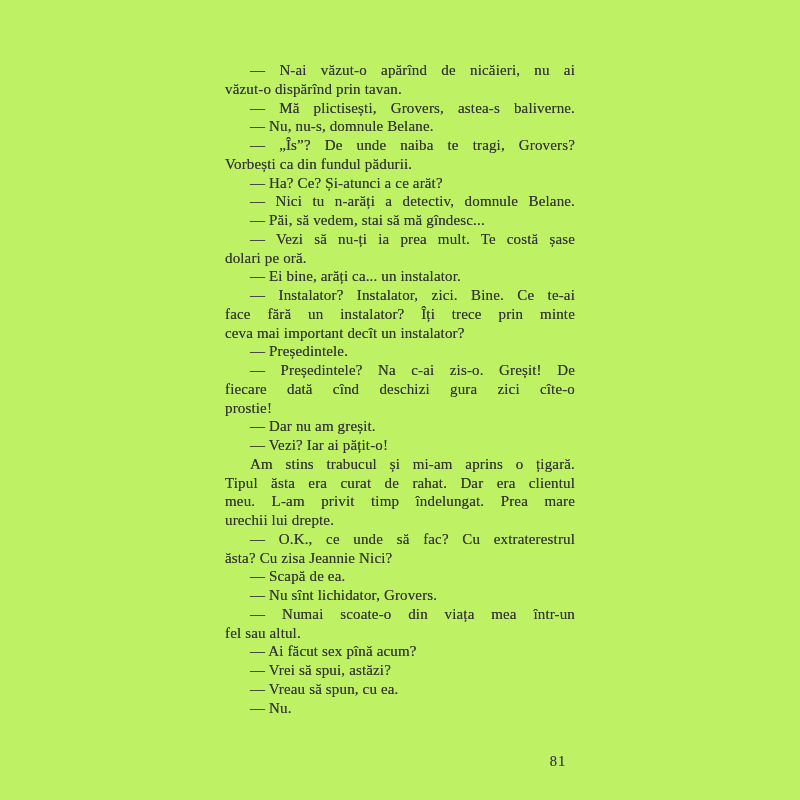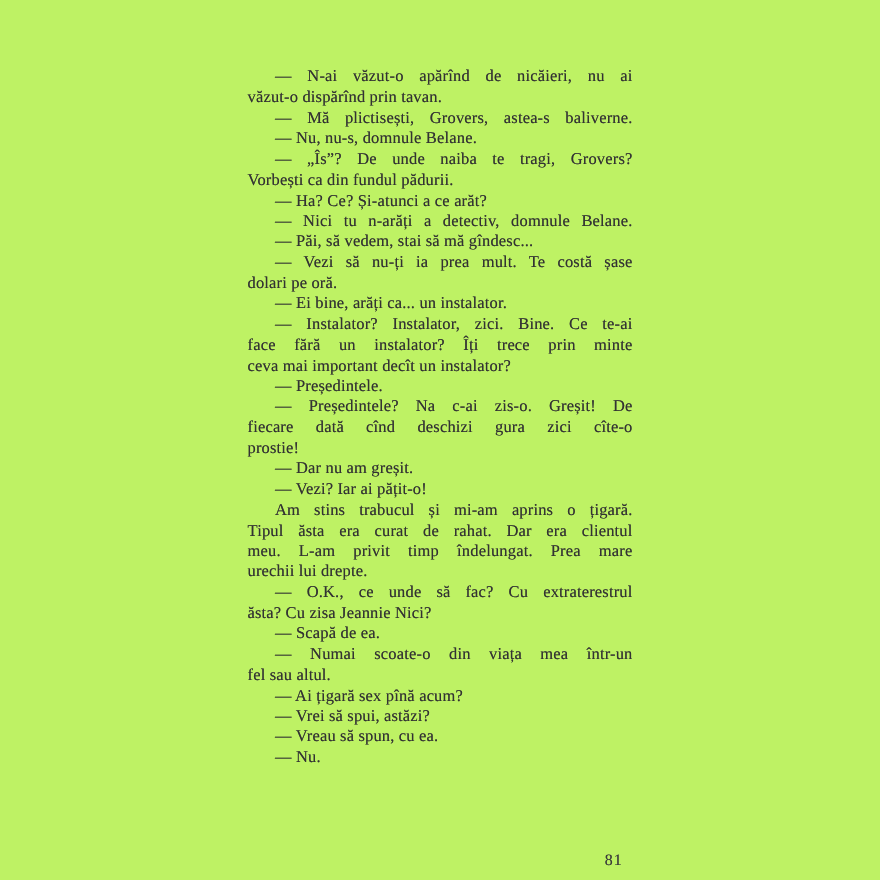--- a/index.html
+++ b/index.html
@@ -35,21 +35,21 @@
     white-space: normal;
     text-align: justify;
     text-align-last: justify;
   }
   .line.indent {
     padding-left: 25px;
   }
   .folio {
     position: absolute;
     left: 541px;
-    top: 773px;
+    top: 752px;
     width: 34px;
     text-align: center;
     font-size: 14.5px;
     line-height: 19px;
     color: #3a3a3a;
     letter-spacing: 1px;
     text-shadow: 0 0 0.5px rgba(58,58,58,0.6);
   }
 </style>
 </head>
@@ -78,21 +78,22 @@
       <div class="line">prostie!</div>
       <div class="line indent">— Dar nu am greșit.</div>
       <div class="line indent">— Vezi? Iar ai pățit-o!</div>
       <div class="line indent just">Am stins trabucul și mi-am aprins o țigară.</div>
       <div class="line just">Tipul ăsta era curat de rahat. Dar era clientul</div>
       <div class="line just">meu. L-am privit timp îndelungat. Prea mare</div>
       <div class="line">urechii lui drepte.</div>
       <div class="line indent just">— O.K., ce unde să fac? Cu extraterestrul</div>
       <div class="line">ăsta? Cu zisa Jeannie Nici?</div>
       <div class="line indent">— Scapă de ea.</div>
+      <div class="line indent">— Nu sînt lichidator, Grovers.</div>
       <div class="line indent just">— Numai scoate-o din viața mea într-un</div>
       <div class="line">fel sau altul.</div>
-      <div class="line indent">— Ai țigară sex pînă acum?</div>
+      <div class="line indent">— Ai făcut sex pînă acum?</div>
       <div class="line indent">— Vrei să spui, astăzi?</div>
       <div class="line indent">— Vreau să spun, cu ea.</div>
       <div class="line indent">— Nu.</div>
     </div>
   <div class="folio">81</div>
 </main>
 
 </body></html>

